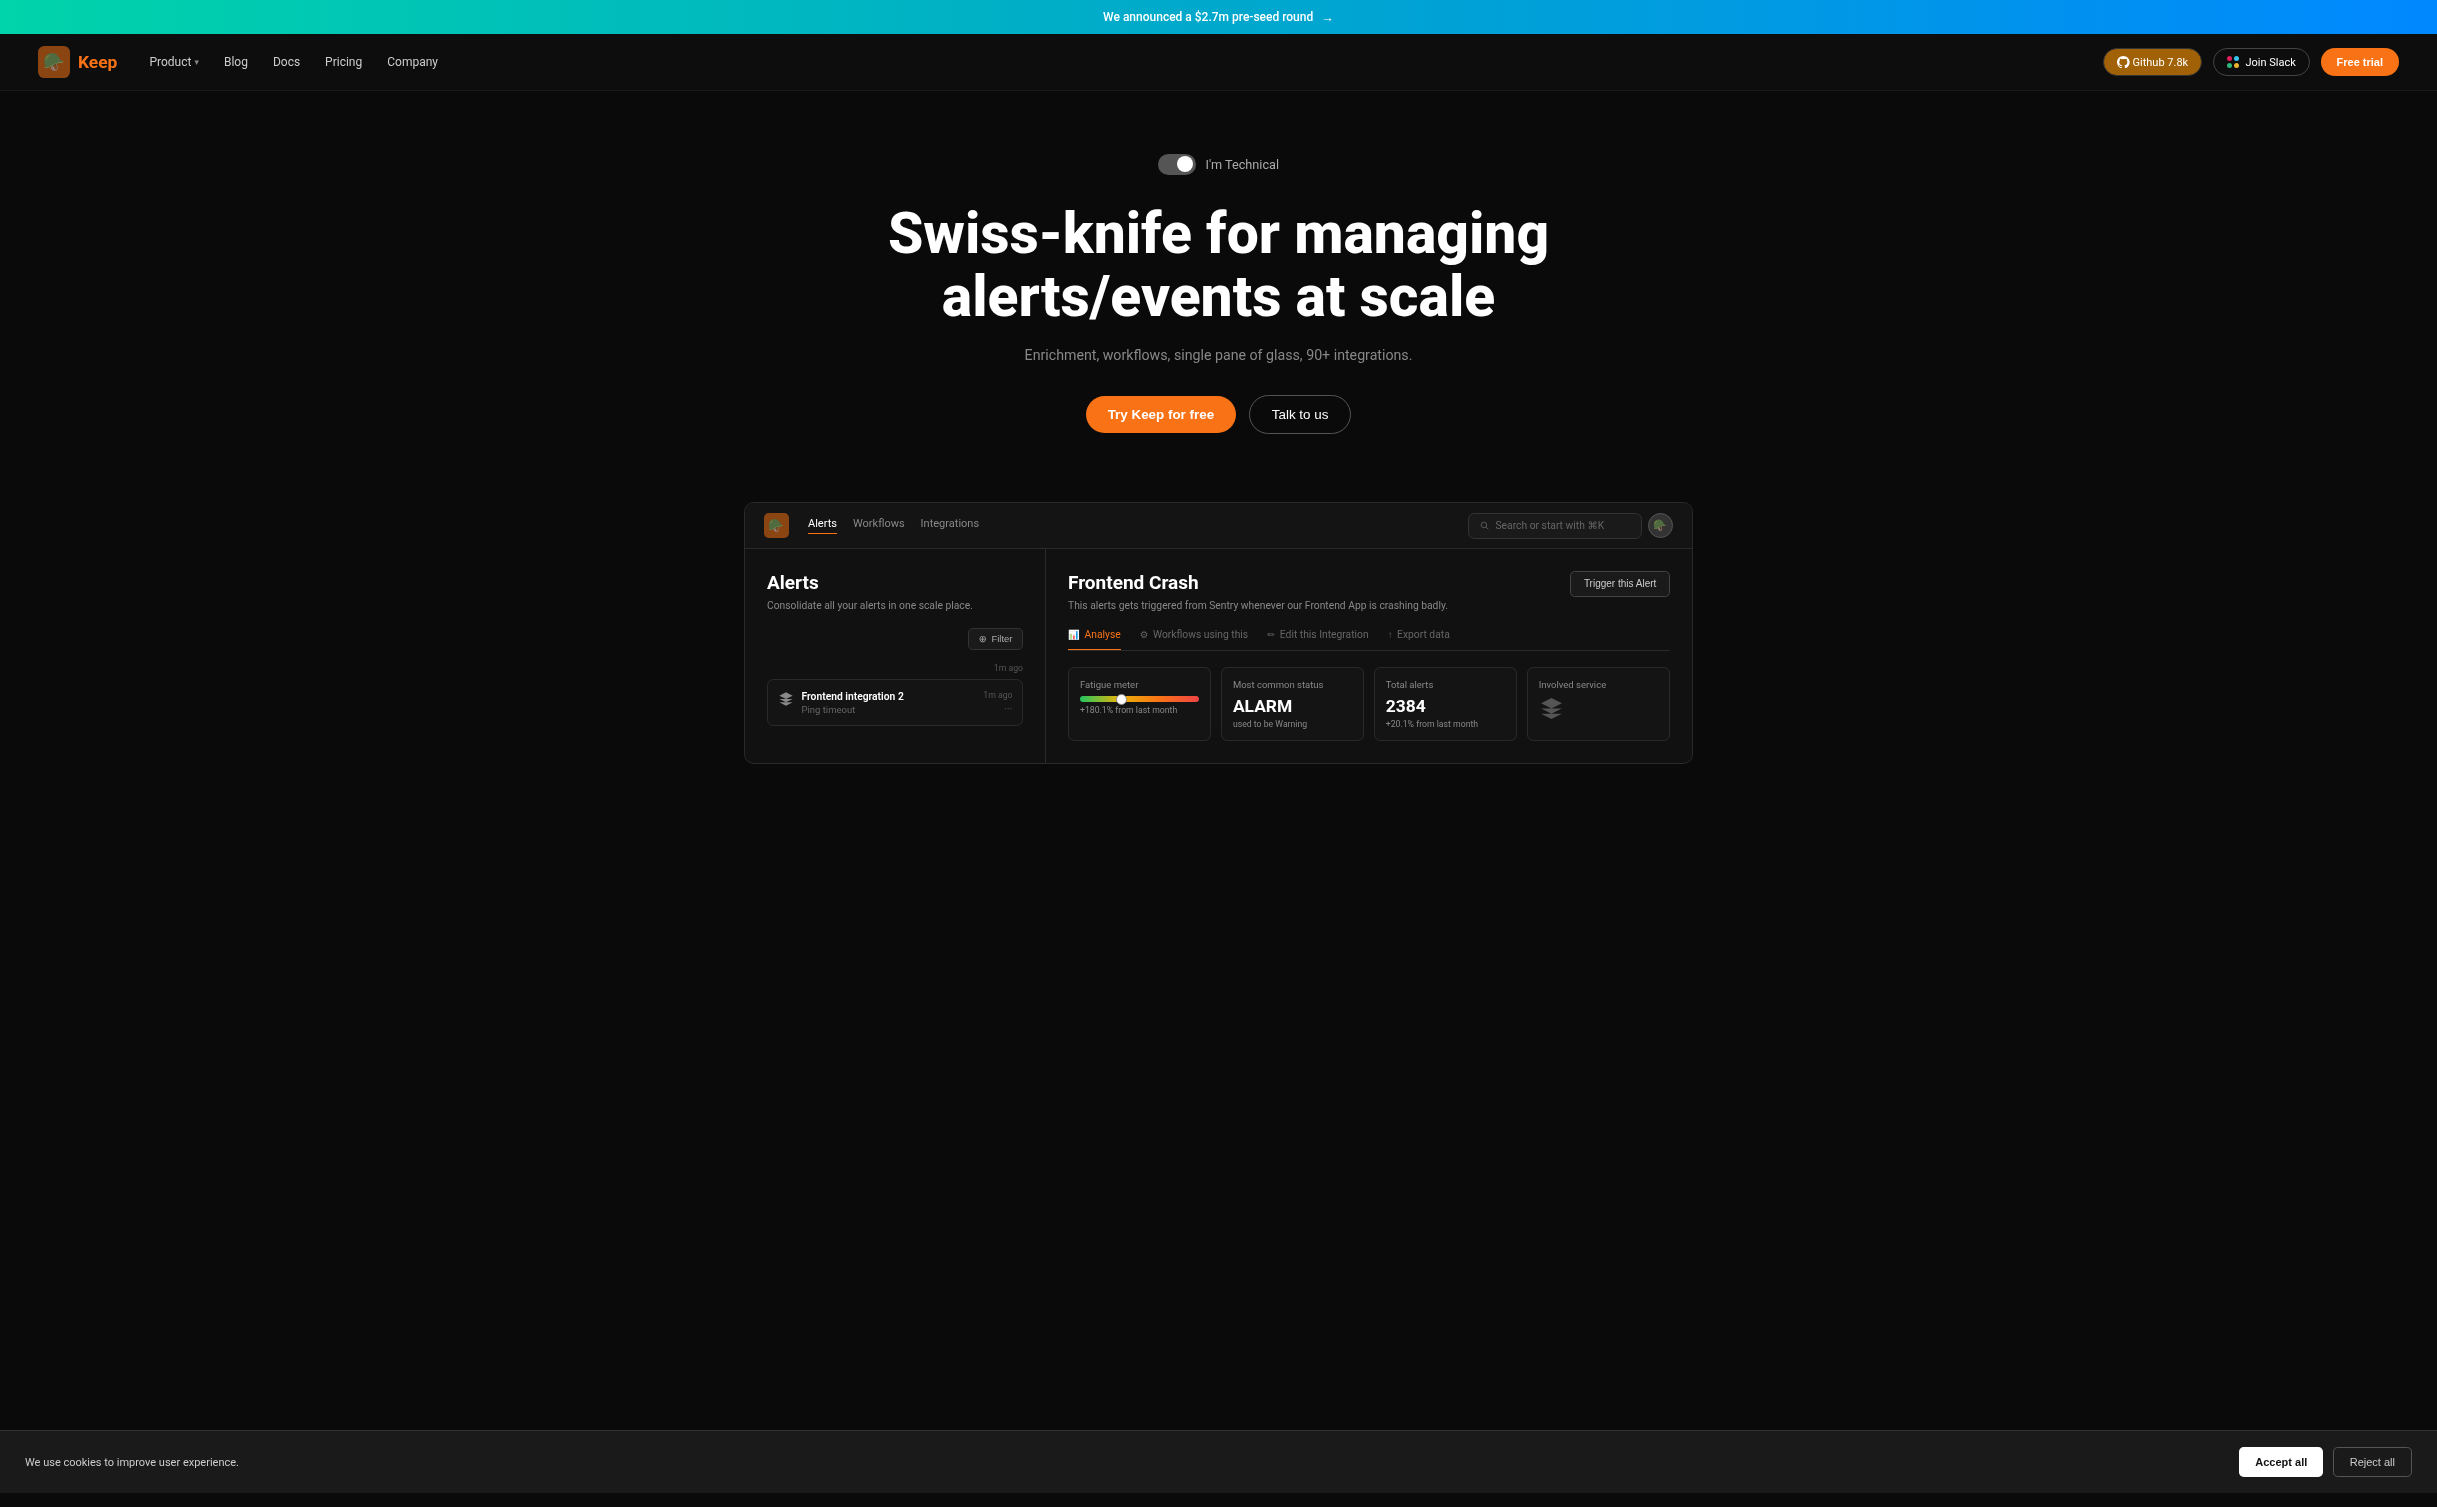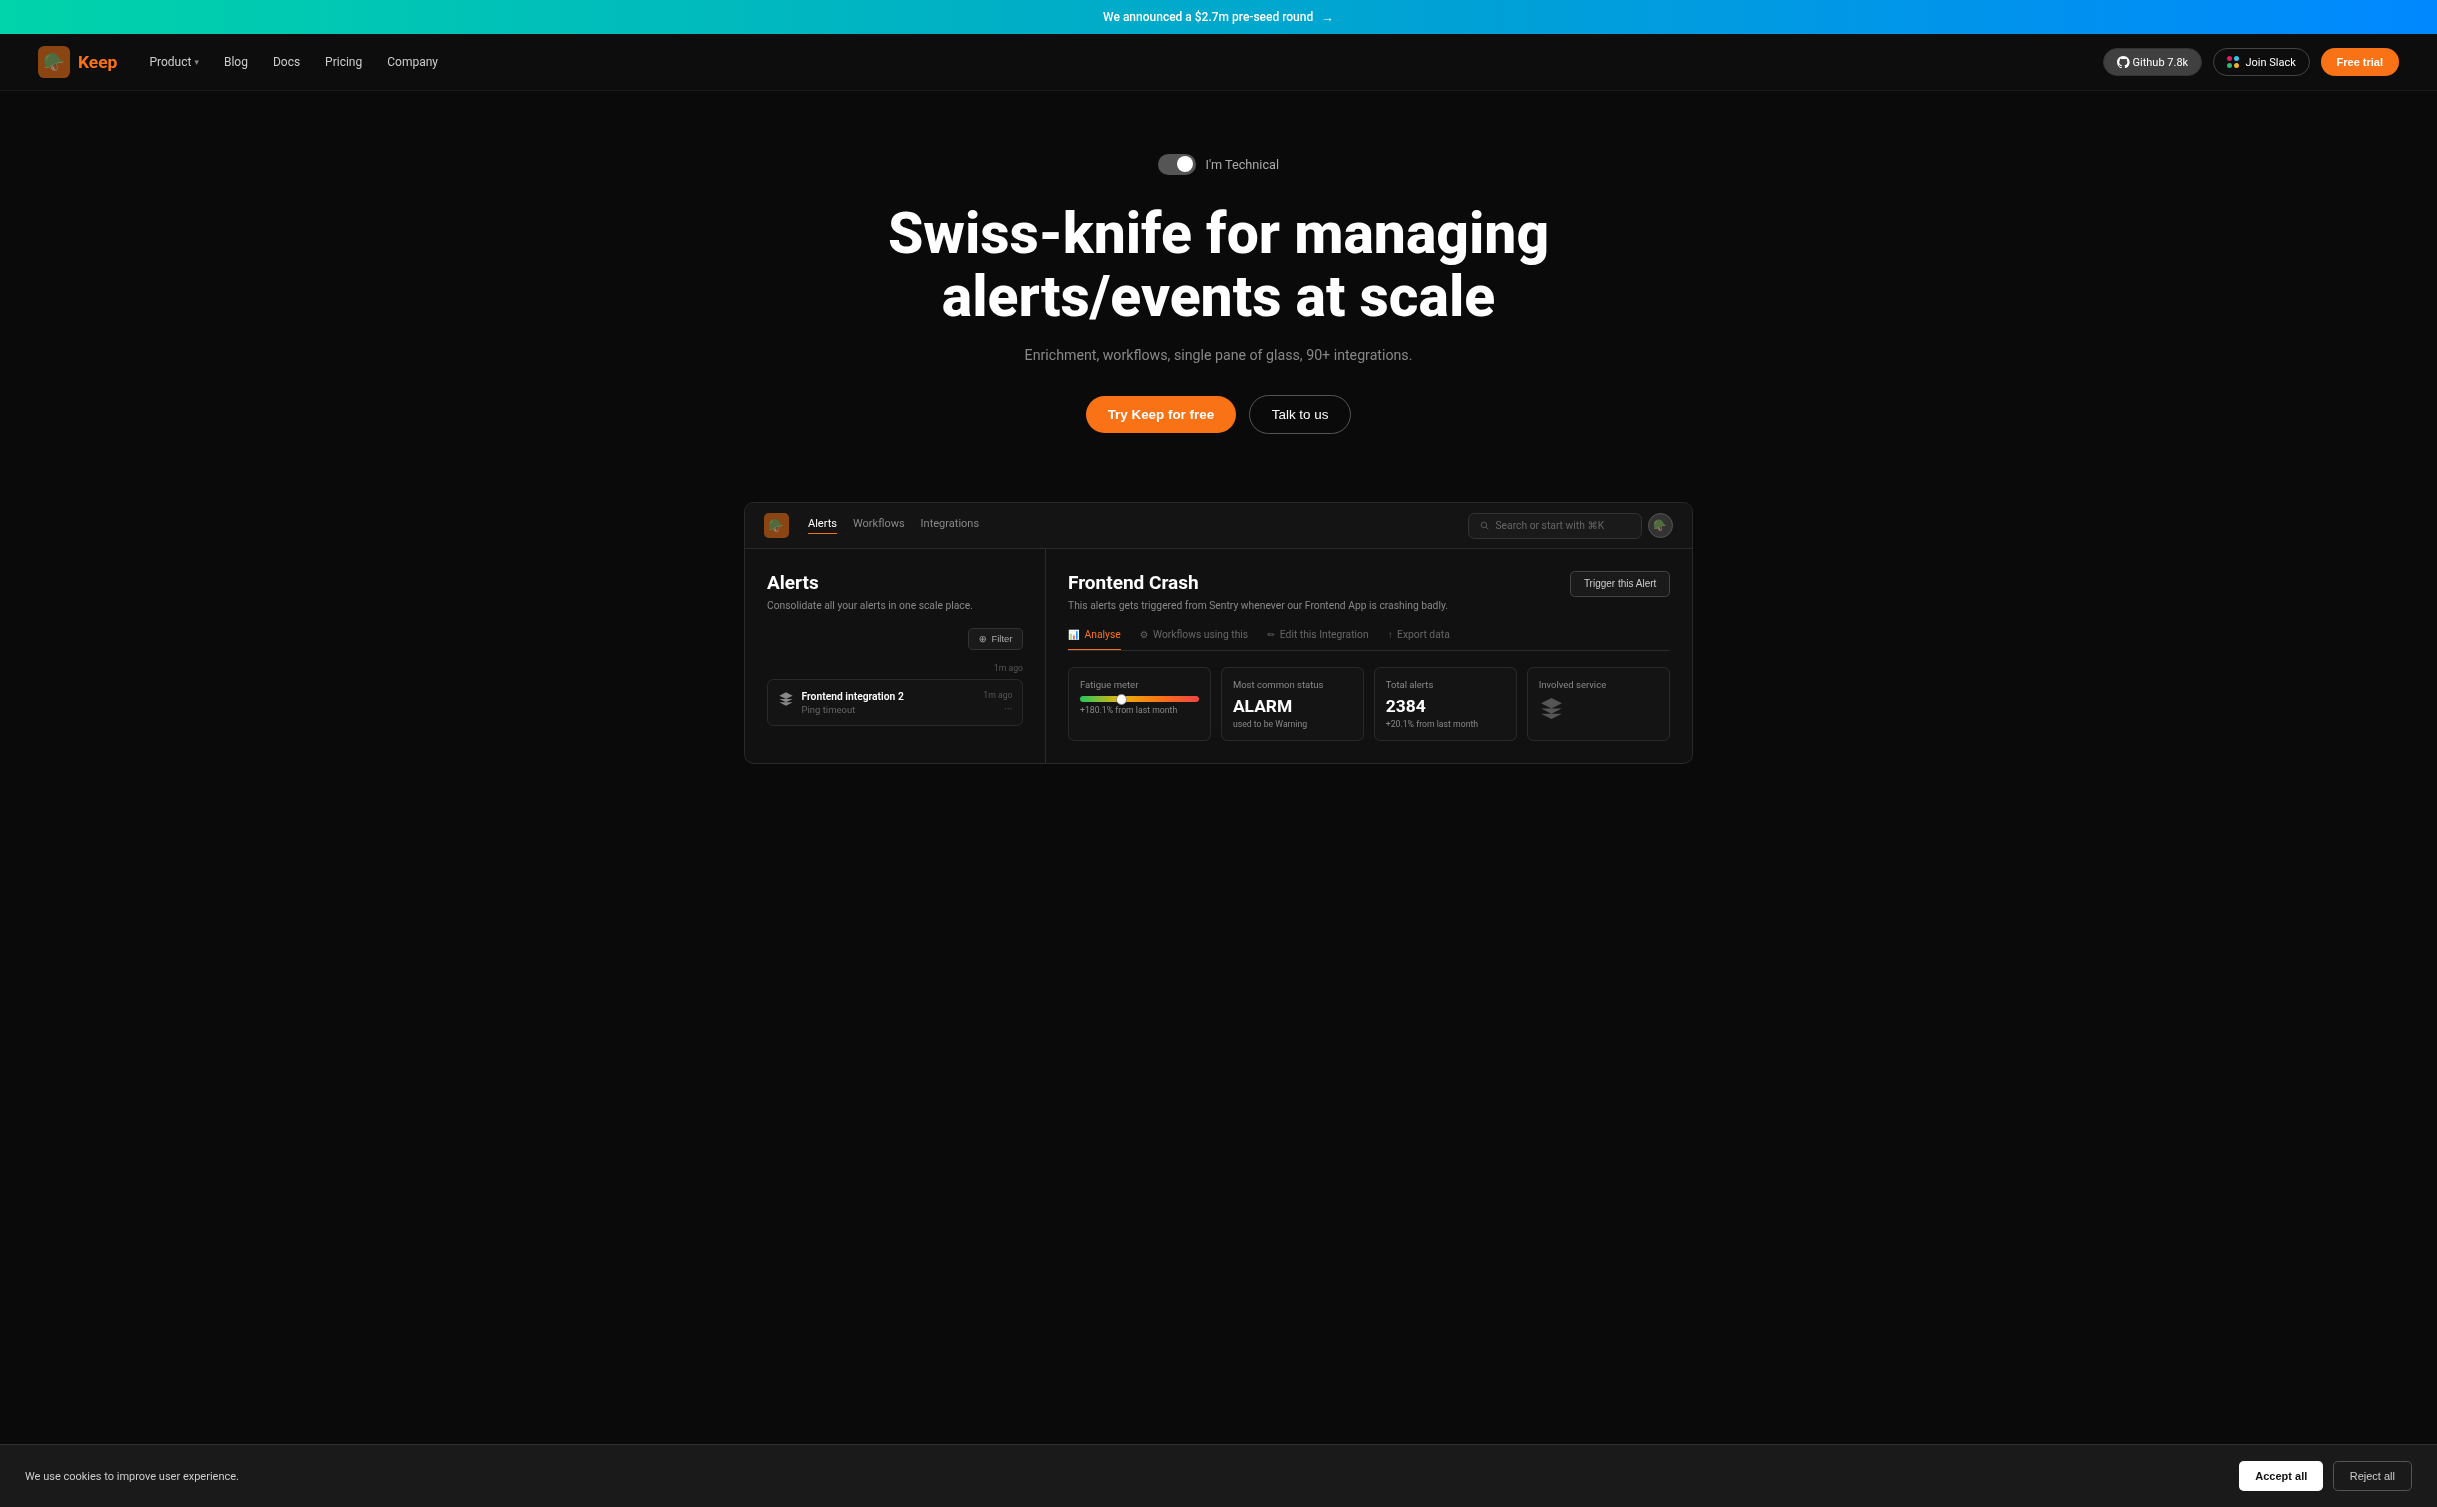--- a/index.html
+++ b/index.html
@@ -81,21 +81,21 @@
 
     .navbar-right {
       display: flex;
       align-items: center;
       gap: 11px;
     }
     .github-btn {
       display: flex;
       align-items: center;
       gap: 3px;
-      background: #404040;
+      background: #a16207;
       border: 0.8px solid #333;
       border-radius: 16px;
       padding: 6.3px 12.7px;
       color: #fff;
       font-size: 11px;
       cursor: pointer;
       text-decoration: none;
     }
     .slack-btn {
       display: flex;
@@ -453,21 +453,21 @@
     }
     .involved-icon {
       font-size: 22px;
       color: #555;
       margin-top: 3.2px;
     }
 
     
     .cookie-banner {
       position: fixed;
-      bottom: 0;
+      bottom: 14px;
       left: 0;
       right: 0;
       background: #1a1a1a;
       border-top: 0.8px solid #333;
       padding: 16px 25px;
       z-index: 1000;
       display: flex;
       align-items: center;
       justify-content: space-between;
       gap: 16px;

